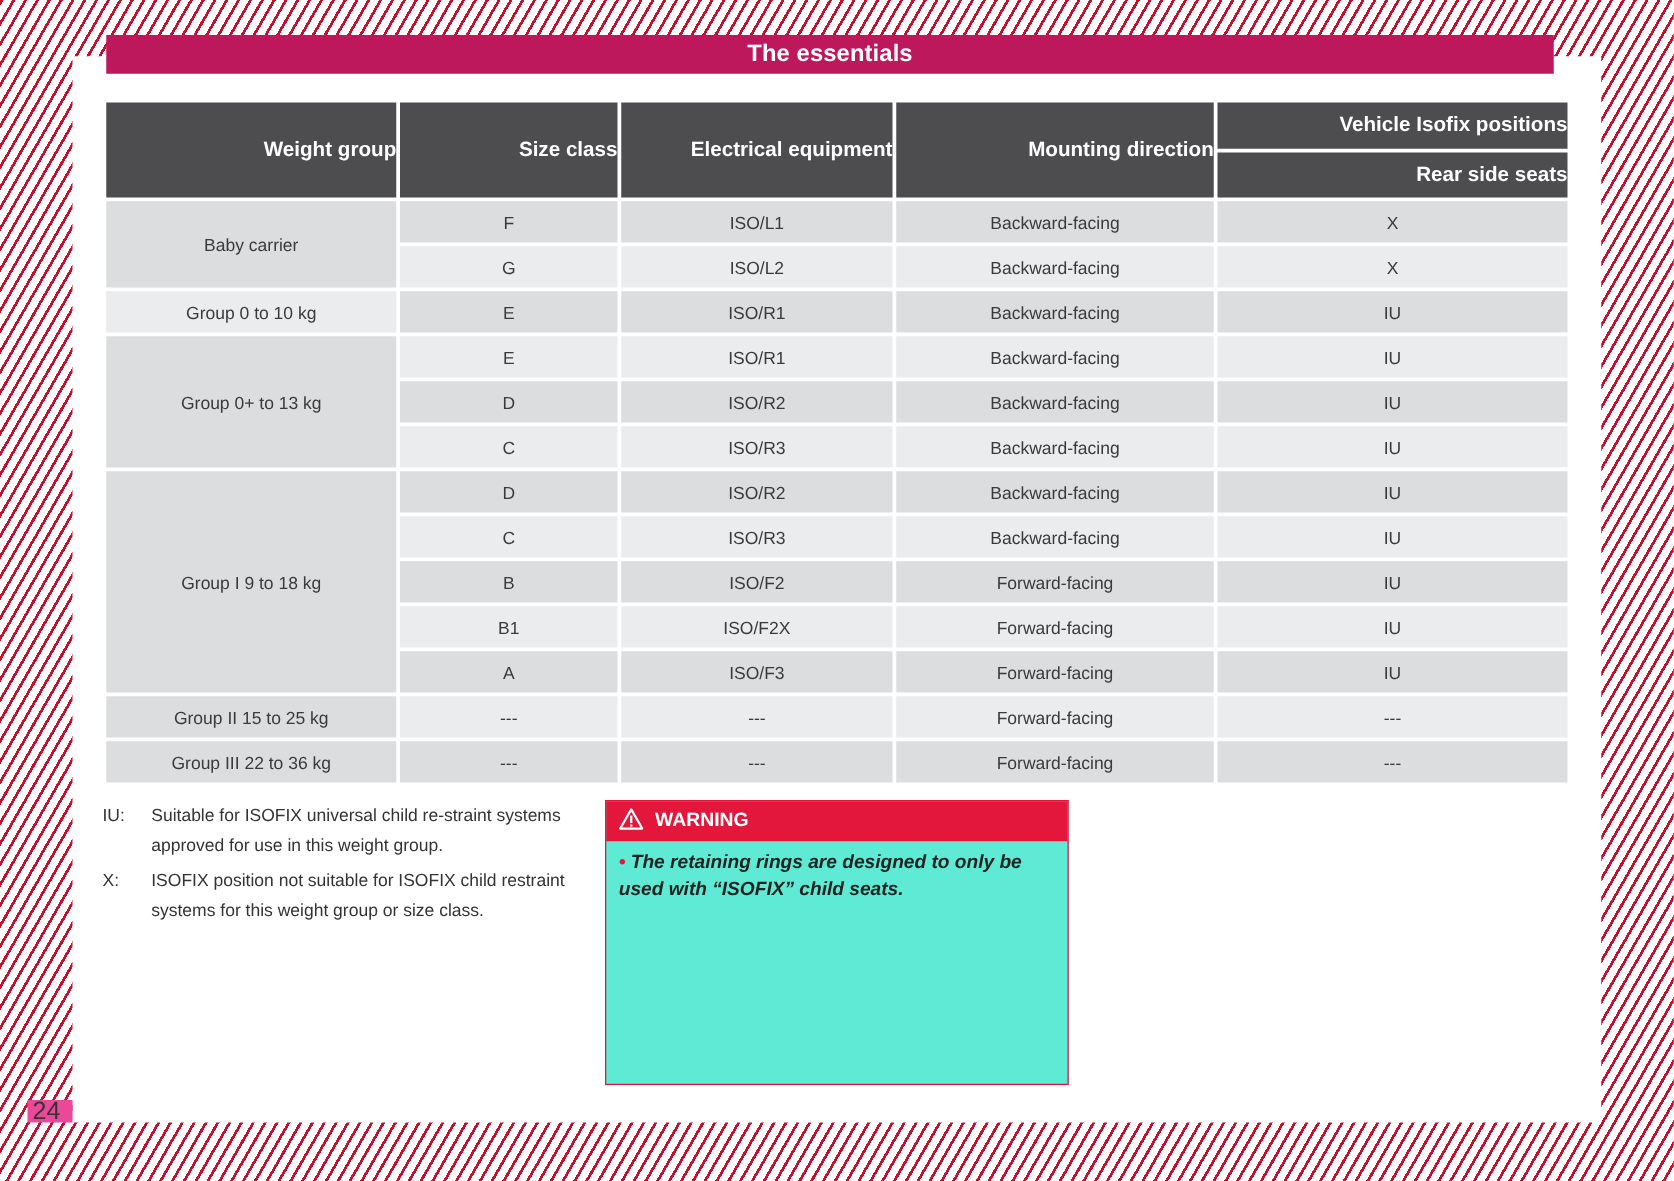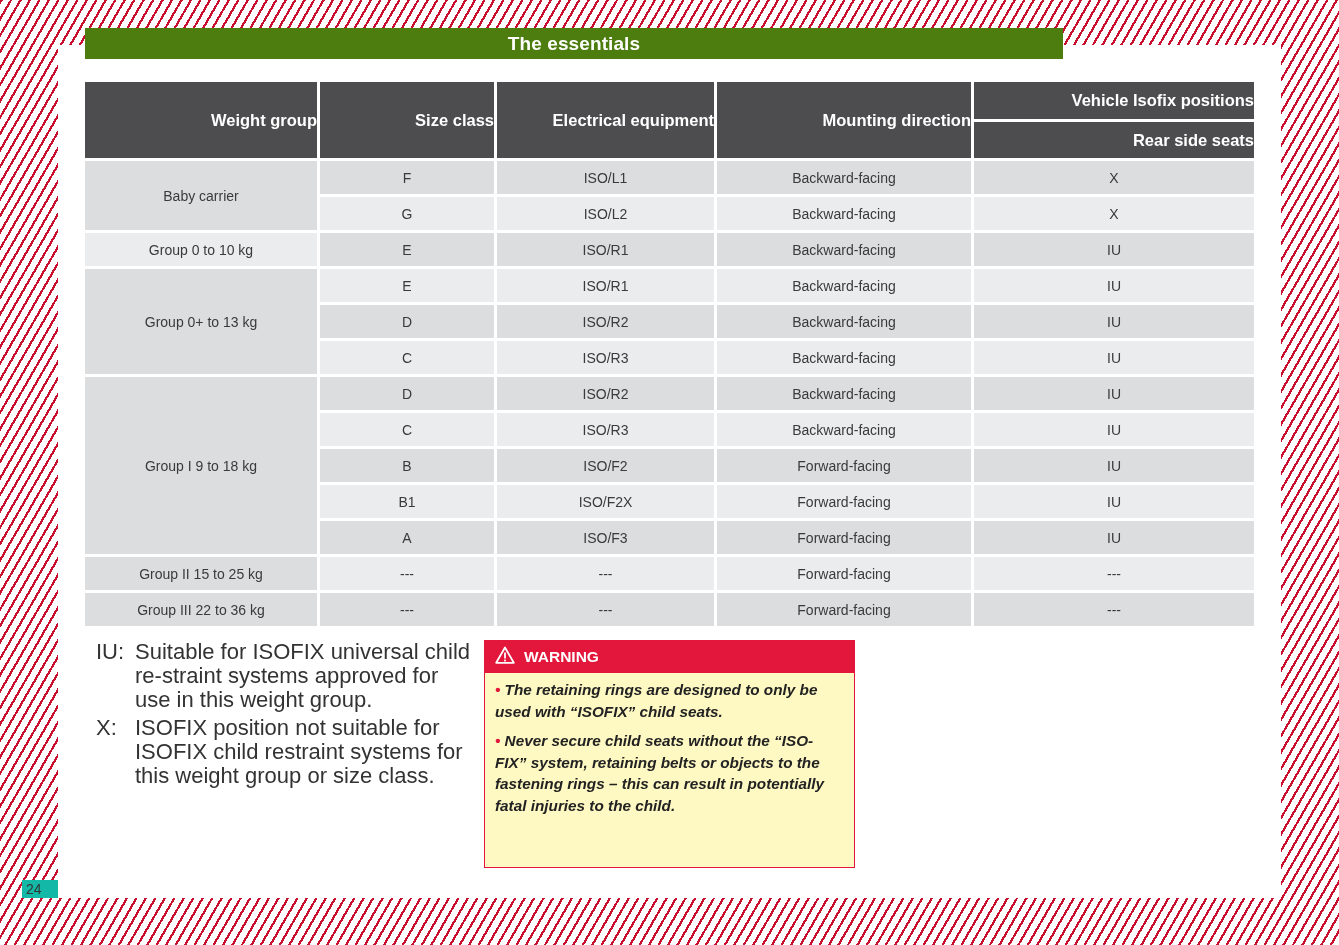--- a/index.html
+++ b/index.html
@@ -8,22 +8,22 @@
     background-color: #ffffff;
     background-image: repeating-linear-gradient(-60deg, #ffffff 0px, #ffffff 6px, #c8102e 6px, #c8102e 8.2px);
     font-family: "Liberation Sans", sans-serif;
     color: #333;
   }
   .page {
     position: absolute; left: 58px; top: 45px; width: 1223px; height: 853px;
     background: #ffffff;
   }
   .title-bar {
-    position: absolute; left: 85px; top: 28px; width: 978px; height: 31px;
-    background: #4d7c0f; color: #fff;
+    position: absolute; left: 85px; top: 28px; width: 1158px; height: 31px;
+    background: #be185d; color: #fff;
     font-family: "Liberation Sans", sans-serif; font-weight: bold; font-size: 19px;
     display: flex; align-items: center; justify-content: center;
     letter-spacing: 0.1px;
   }
   table.iso {
     position: absolute; left: 82px; top: 79px;
     border-collapse: separate; border-spacing: 3px;
     table-layout: fixed;
   }
   table.iso th {
@@ -36,42 +36,42 @@
   table.iso td {
     height: 33px; padding: 0; text-align: center; vertical-align: middle;
     font-size: 14px; color: #3a3a3a;
     font-family: "Liberation Sans", sans-serif;
   }
   .dk { background: #dcdddf; }
   .lt { background: #ebeced; }
   .c1 { width: 232px; } .c2 { width: 174px; } .c3 { width: 217px; } .c4 { width: 254px; } .c5 { width: 280px; }
 
   .notes {
-    position: absolute; left: 96px; top: 640px; width: 375px;
-    font-size: 22px; line-height: 24px; color: #333;
+    position: absolute; left: 82px; top: 640px; width: 375px;
+    font-size: 14px; line-height: 24px; color: #333;
   }
   .note { display: flex; margin-bottom: 4px; }
   .note .k { width: 39px; flex: none; }
   .note .v { flex: 1; }
 
   .warning {
     position: absolute; left: 484px; top: 640px; width: 369px; height: 226px;
-    border: 1px solid #e2173b; background: #fef9c3;
+    border: 1px solid #e2173b; background: #5eead4;
   }
   .warning .wh {
     height: 32px; background: #e2173b; color: #fff; font-weight: bold; font-size: 15.5px;
     display: flex; align-items: center; padding-left: 10px; gap: 9px;
   }
   .warning .wb { padding: 6px 10px 0 10px; font-weight: bold; font-size: 15.3px; line-height: 21.5px; color: #222; }
   .warning .wb p { margin: 0 0 8px 0; font-style: italic; }
   .bullet { color: #e2173b; }
 
   .page-num {
     position: absolute; left: 22px; top: 880px; width: 36px; height: 18px;
-    background: #14b8a6; font-size: 14px; color: #333;
+    background: #ec4899; font-size: 20px; color: #333;
     display: flex; align-items: center; padding-left: 4px; box-sizing: border-box;
   }
 </style>
 </head>
 <body>
 
 <div class="page"></div>
 
 <div class="title-bar">The essentials</div>
 
@@ -200,17 +200,16 @@
       <svg width="20" height="18" viewBox="0 0 20 18">
         <path d="M10 1.5 L18.8 16.8 L1.2 16.8 Z" fill="none" stroke="#fff" stroke-width="1.8" stroke-linejoin="round"></path>
         <rect x="9.1" y="6.5" width="1.8" height="6" fill="#fff"></rect>
         <rect x="9.1" y="13.6" width="1.8" height="1.8" fill="#fff"></rect>
       </svg>
     </span>
     <span>WARNING</span>
   </div>
   <div class="wb">
     <p><span class="bullet">•</span> <span>The retaining rings are designed to only be used with “ISOFIX” child seats.</span></p>
-    <p><span class="bullet">•</span> <span>Never secure child seats without the “ISO-FIX” system, retaining belts or objects to the fastening rings – this can result in potentially fatal injuries to the child.</span></p>
   </div>
 </div>
 
 <div class="page-num">24</div>
 
 </body></html>

